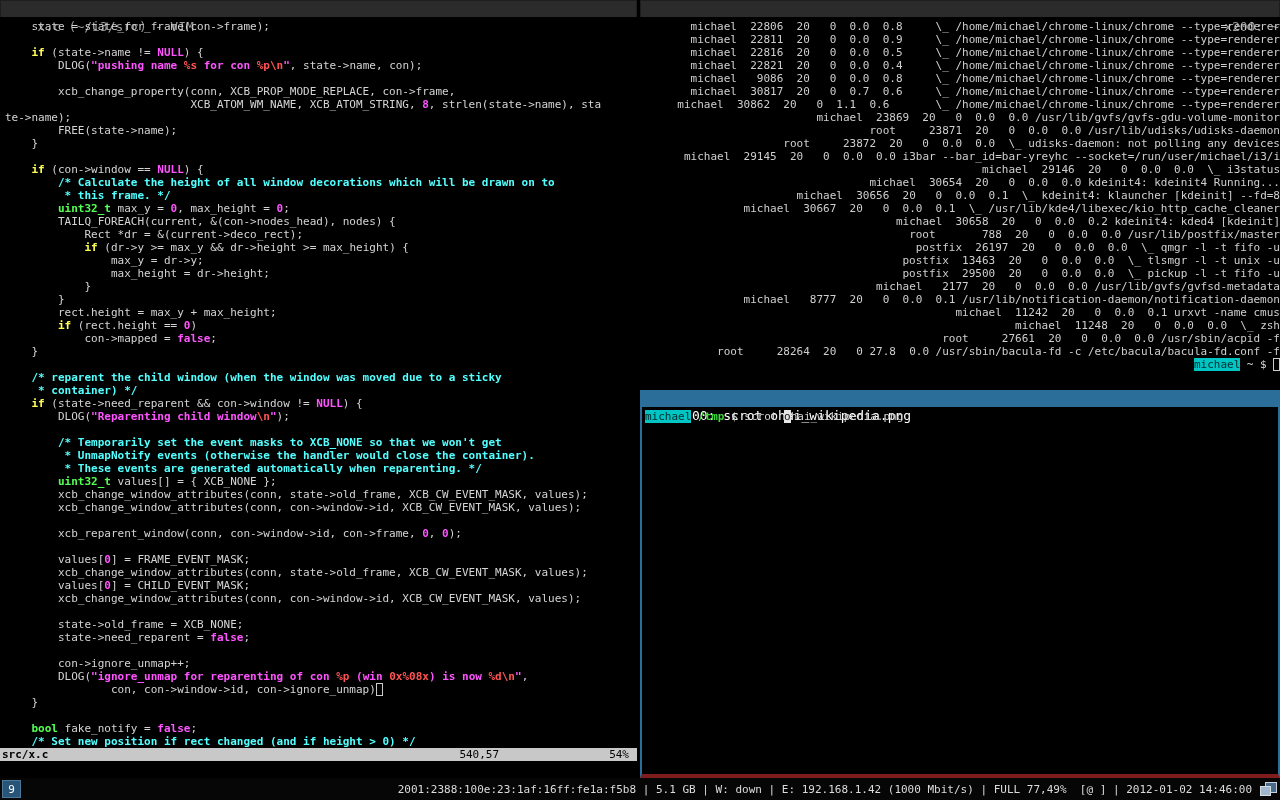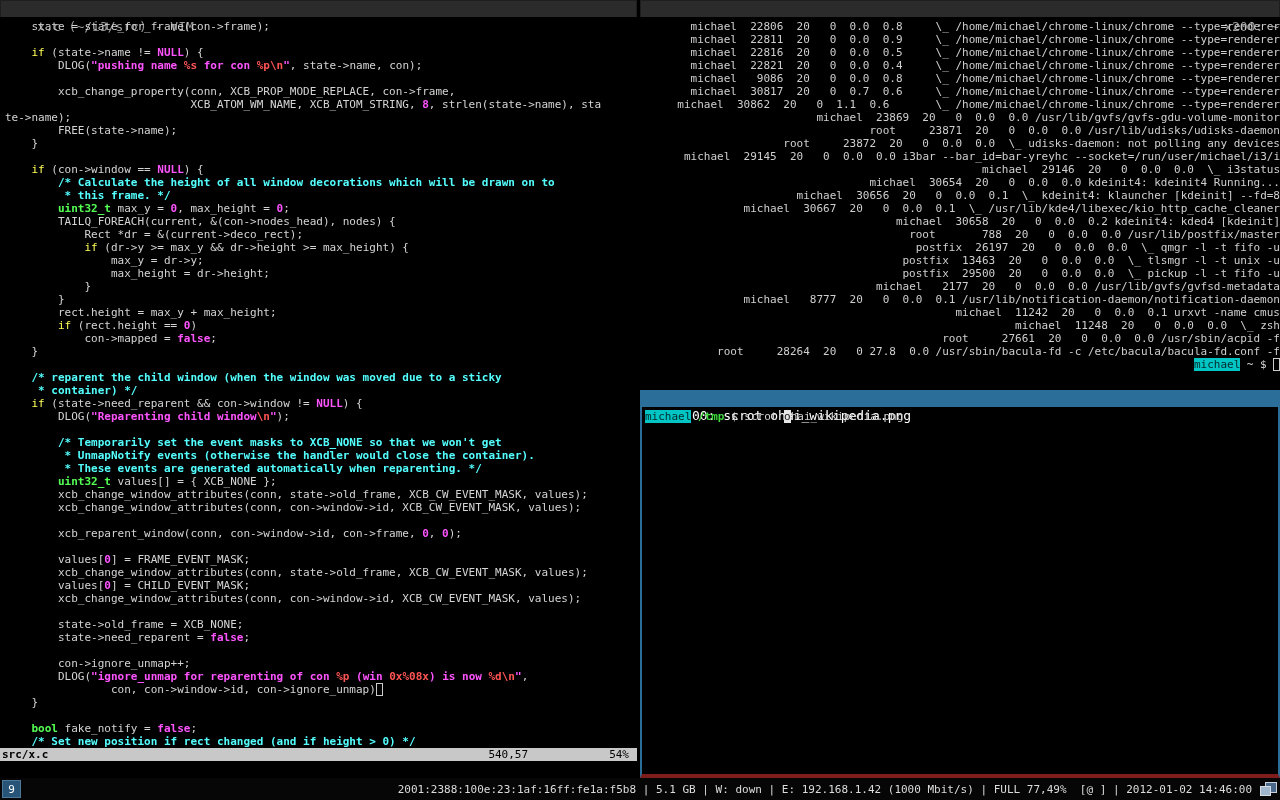--- a/index.html
+++ b/index.html
@@ -19,40 +19,40 @@
   .titlebar.unfocused{background:#2b2b2b;color:#9a9a9a;border:1px solid #1e1e1e;border-bottom:none;}
   .titlebar.focused{background:#2b6e99;color:#ffffff;}
   .content{padding:3px 0 0 5px;font-size:11px;}
   #win-bot .content{
     border-left:2px solid #2b6e99;border-right:2px solid #2b6e99;border-bottom:4px solid #7f1d1d;
     height:calc(100% - 17px);box-sizing:border-box;background:#000;padding-left:3px;
   }
   .line{height:13px;line-height:13px;white-space:pre;}
   
   .tok-p  {color:#d4d4d4;}
-  .tok-k  {color:#ffff54;font-weight:normal;}
+  .tok-k  {color:#ffff54;font-weight:bold;}
   .tok-t  {color:#54ff54;font-weight:bold;}
   .tok-c  {color:#ff54ff;font-weight:bold;}
   .tok-s  {color:#ff54ff;font-weight:bold;}
   .tok-f  {color:#ff5454;font-weight:bold;}
   .tok-m  {color:#54ffff;font-weight:bold;}
   .tok-row{color:#cfcfcf;}
   .tok-usr{background:#00c5c5;color:#002b2b;}
   .tok-dir{color:#3ddc3d;font-weight:bold;}
   .tok-cur{background:#e6e6e6;color:#111111;}
   .tok-ch {box-shadow:inset 0 0 0 1px #cccccc;}
   
   #vim-statusline{
     position:absolute;left:0;top:748px;width:637px;height:13px;
     background:#c8c8c8;color:#000;font-size:11px;line-height:13px;
     display:flex;box-sizing:border-box;padding:0 8px 0 2px;white-space:pre;
   }
   #vim-statusline .file{font-weight:bold;}
   #vim-statusline .pos{margin-left:auto;}
-  #vim-statusline .pct{margin-left:81px;}
+  #vim-statusline .pct{margin-left:110px;}
   
   #bar{
     position:absolute;left:0;top:778px;width:1280px;height:22px;background:#060606;
     display:flex;align-items:center;font-size:11px;color:#dcdcdc;box-sizing:border-box;
   }
   #ws-btn{
     margin-left:2px;min-width:19px;height:18px;box-sizing:border-box;
     background:#285577;border:1px solid #4c7899;color:#fff;
     display:flex;align-items:center;justify-content:center;
   }

